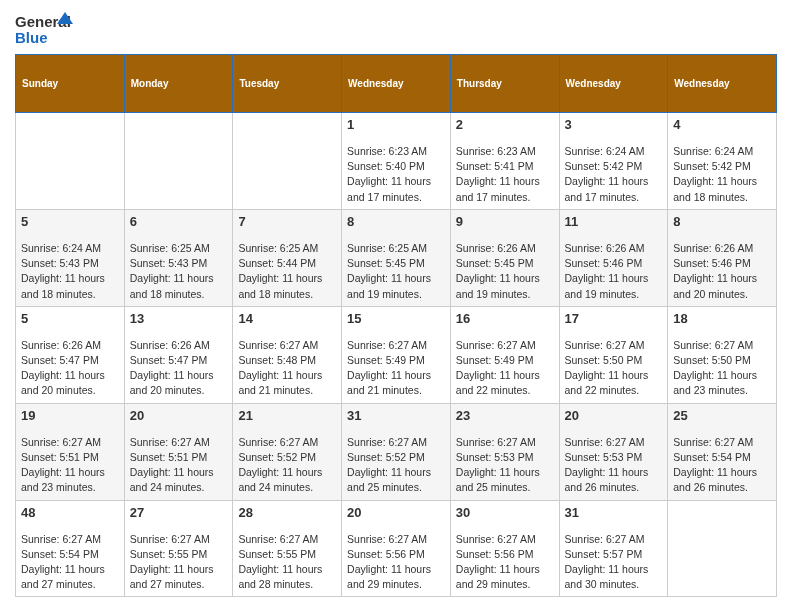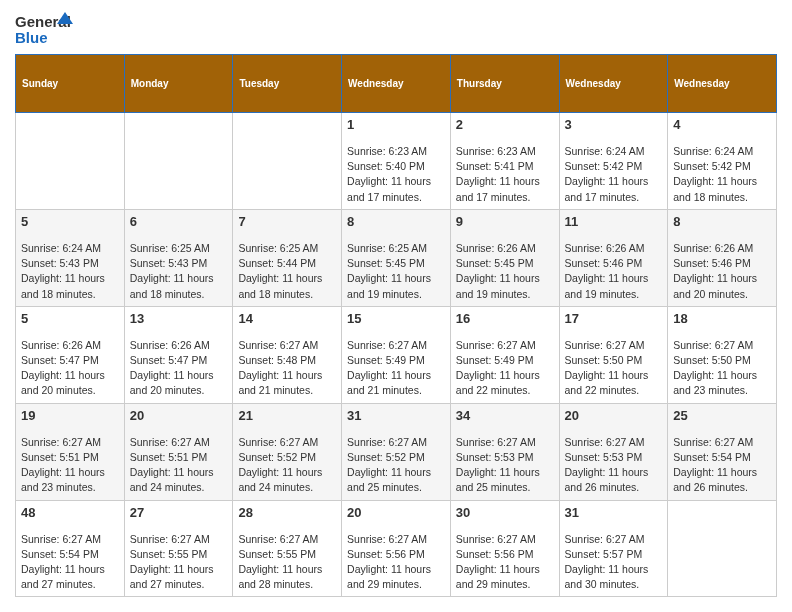--- a/index.html
+++ b/index.html
@@ -204,21 +204,21 @@
           </td>
           <td>
             <span class="day-num">21</span>
             <div class="day-info">Sunrise: 6:27 AM<br>Sunset: 5:52 PM<br>Daylight: 11 hours and 24 minutes.</div>
           </td>
           <td>
             <span class="day-num">31</span>
             <div class="day-info">Sunrise: 6:27 AM<br>Sunset: 5:52 PM<br>Daylight: 11 hours and 25 minutes.</div>
           </td>
           <td>
-            <span class="day-num">34</span>
+            <span class="day-num">23</span>
             <div class="day-info">Sunrise: 6:27 AM<br>Sunset: 5:53 PM<br>Daylight: 11 hours and 25 minutes.</div>
           </td>
           <td>
             <span class="day-num">20</span>
             <div class="day-info">Sunrise: 6:27 AM<br>Sunset: 5:53 PM<br>Daylight: 11 hours and 26 minutes.</div>
           </td>
           <td>
             <span class="day-num">25</span>
             <div class="day-info">Sunrise: 6:27 AM<br>Sunset: 5:54 PM<br>Daylight: 11 hours and 26 minutes.</div>
           </td>

